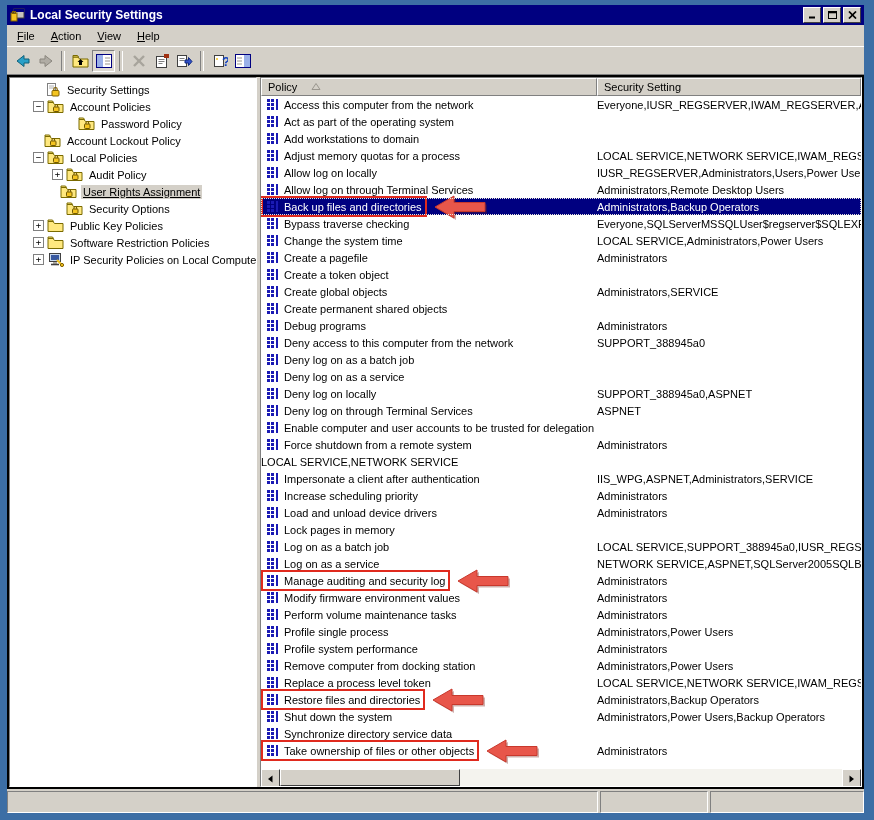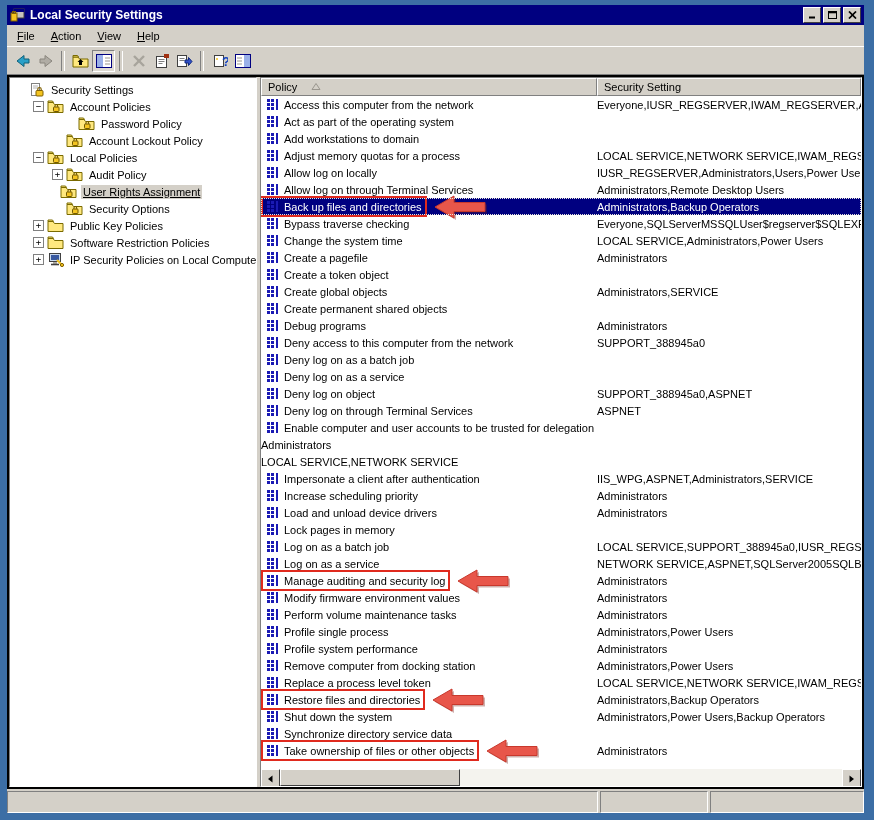--- a/index.html
+++ b/index.html
@@ -195,21 +195,21 @@
             <line x1="2" y1="4" x2="7" y2="4" stroke="#9a968e"></line>
             <line x1="2" y1="7" x2="7" y2="7" stroke="#9a968e"></line>
             <line x1="2" y1="10" x2="7" y2="10" stroke="#9a968e"></line>
           </svg>
         </span>
       </span>
     </div>
 
   <div class="main">
     <div class="tree-pane" id="tree">
-        <div class="titem" style="padding-left: 4px;">
+        <div class="titem" style="padding-left: 20px;">
           <span class="tspacer"></span>
           <span class="ticon"><svg width="17" height="16">
               <rect x="3.5" y="1.5" width="8" height="12" fill="#fff" stroke="#808080"></rect>
               <line x1="5" y1="4" x2="10" y2="4" stroke="#b0b0b0"></line>
               <line x1="5" y1="6" x2="10" y2="6" stroke="#b0b0b0"></line>
               <rect x="8" y="8.5" width="7" height="5.5" rx="1" fill="#f4c420" stroke="#806000"></rect>
               <path d="M9.8 8.5 v-1.3 a1.7 1.7 0 0 1 3.4 0 v1.3" fill="none" stroke="#806000" stroke-width="1.2"></path>
             </svg></span>
           <span class="tlabel">Security Settings</span>
         </div>
@@ -226,21 +226,21 @@
         <div class="titem" style="padding-left: 54px;">
           <span class="tspacer"></span>
           <span class="ticon"><svg width="17" height="14">
               <path d="M1 3.5 h5 l1.5 2 H16 v8 H1 z" fill="#ffe87f" stroke="#7a6a00"></path>
               <path d="M1 3.5 v-1.5 h4.5 l1 1.5 z" fill="#ffe87f" stroke="#7a6a00"></path>
               <rect x="6.5" y="8" width="5.5" height="4.5" rx="0.8" fill="#f4c420" stroke="#705800"></rect>
               <path d="M7.9 8 v-1 a1.4 1.4 0 0 1 2.8 0 v1" fill="none" stroke="#705800"></path>
             </svg></span>
           <span class="tlabel">Password Policy</span>
         </div>
-        <div class="titem" style="padding-left: 42px;">
+        <div class="titem" style="padding-left: 20px;">
           <span class="tspacer"></span>
           <span class="ticon"><svg width="17" height="14">
               <path d="M1 3.5 h5 l1.5 2 H16 v8 H1 z" fill="#ffe87f" stroke="#7a6a00"></path>
               <path d="M1 3.5 v-1.5 h4.5 l1 1.5 z" fill="#ffe87f" stroke="#7a6a00"></path>
               <rect x="6.5" y="8" width="5.5" height="4.5" rx="0.8" fill="#f4c420" stroke="#705800"></rect>
               <path d="M7.9 8 v-1 a1.4 1.4 0 0 1 2.8 0 v1" fill="none" stroke="#705800"></path>
             </svg></span>
           <span class="tlabel">Account Lockout Policy</span>
         </div>
         <div class="titem" style="padding-left: 23px;">
@@ -628,21 +628,21 @@
               <span class="annot">
                 <span class="li-icon"><svg width="15" height="15">
                     <rect x="2" y="2" width="3" height="3" fill="#1a1ab4"></rect>
                     <rect x="6" y="2" width="3" height="3" fill="#1a1ab4"></rect>
                     <rect x="2" y="6" width="3" height="3" fill="#1a1ab4"></rect>
                     <rect x="6" y="6" width="3" height="3" fill="#1a1ab4"></rect>
                     <rect x="2" y="10" width="3" height="3" fill="#1a1ab4"></rect>
                     <rect x="6" y="10" width="3" height="3" fill="#1a1ab4"></rect>
                     <rect x="11" y="2" width="2" height="11" fill="#1a1ab4"></rect>
                   </svg></span>
-                <span class="plabel">Deny log on object</span>
+                <span class="plabel">Deny log on locally</span>
               </span>
             </div>
             <div class="setting-cell">SUPPORT_388945a0,ASPNET</div>
           </div>
           <div class="row">
             <div class="policy-cell">
               <span class="annot">
                 <span class="li-icon"><svg width="15" height="15">
                     <rect x="2" y="2" width="3" height="3" fill="#1a1ab4"></rect>
                     <rect x="6" y="2" width="3" height="3" fill="#1a1ab4"></rect>
@@ -668,20 +668,34 @@
                     <rect x="2" y="10" width="3" height="3" fill="#1a1ab4"></rect>
                     <rect x="6" y="10" width="3" height="3" fill="#1a1ab4"></rect>
                     <rect x="11" y="2" width="2" height="11" fill="#1a1ab4"></rect>
                   </svg></span>
                 <span class="plabel">Enable computer and user accounts to be trusted for delegation</span>
               </span>
             </div>
             <div class="setting-cell"></div>
           </div>
           <div class="row">
+            <div class="policy-cell">
+              <span class="annot">
+                <span class="li-icon"><svg width="15" height="15">
+                    <rect x="2" y="2" width="3" height="3" fill="#1a1ab4"></rect>
+                    <rect x="6" y="2" width="3" height="3" fill="#1a1ab4"></rect>
+                    <rect x="2" y="6" width="3" height="3" fill="#1a1ab4"></rect>
+                    <rect x="6" y="6" width="3" height="3" fill="#1a1ab4"></rect>
+                    <rect x="2" y="10" width="3" height="3" fill="#1a1ab4"></rect>
+                    <rect x="6" y="10" width="3" height="3" fill="#1a1ab4"></rect>
+                    <rect x="11" y="2" width="2" height="11" fill="#1a1ab4"></rect>
+                  </svg></span>
+                <span class="plabel">Force shutdown from a remote system</span>
+              </span>
+            </div>
             <div class="setting-cell">Administrators</div>
           </div>
           <div class="row">
             <div class="setting-cell">LOCAL SERVICE,NETWORK SERVICE</div>
           </div>
           <div class="row">
             <div class="policy-cell">
               <span class="annot">
                 <span class="li-icon"><svg width="15" height="15">
                     <rect x="2" y="2" width="3" height="3" fill="#1a1ab4"></rect>

